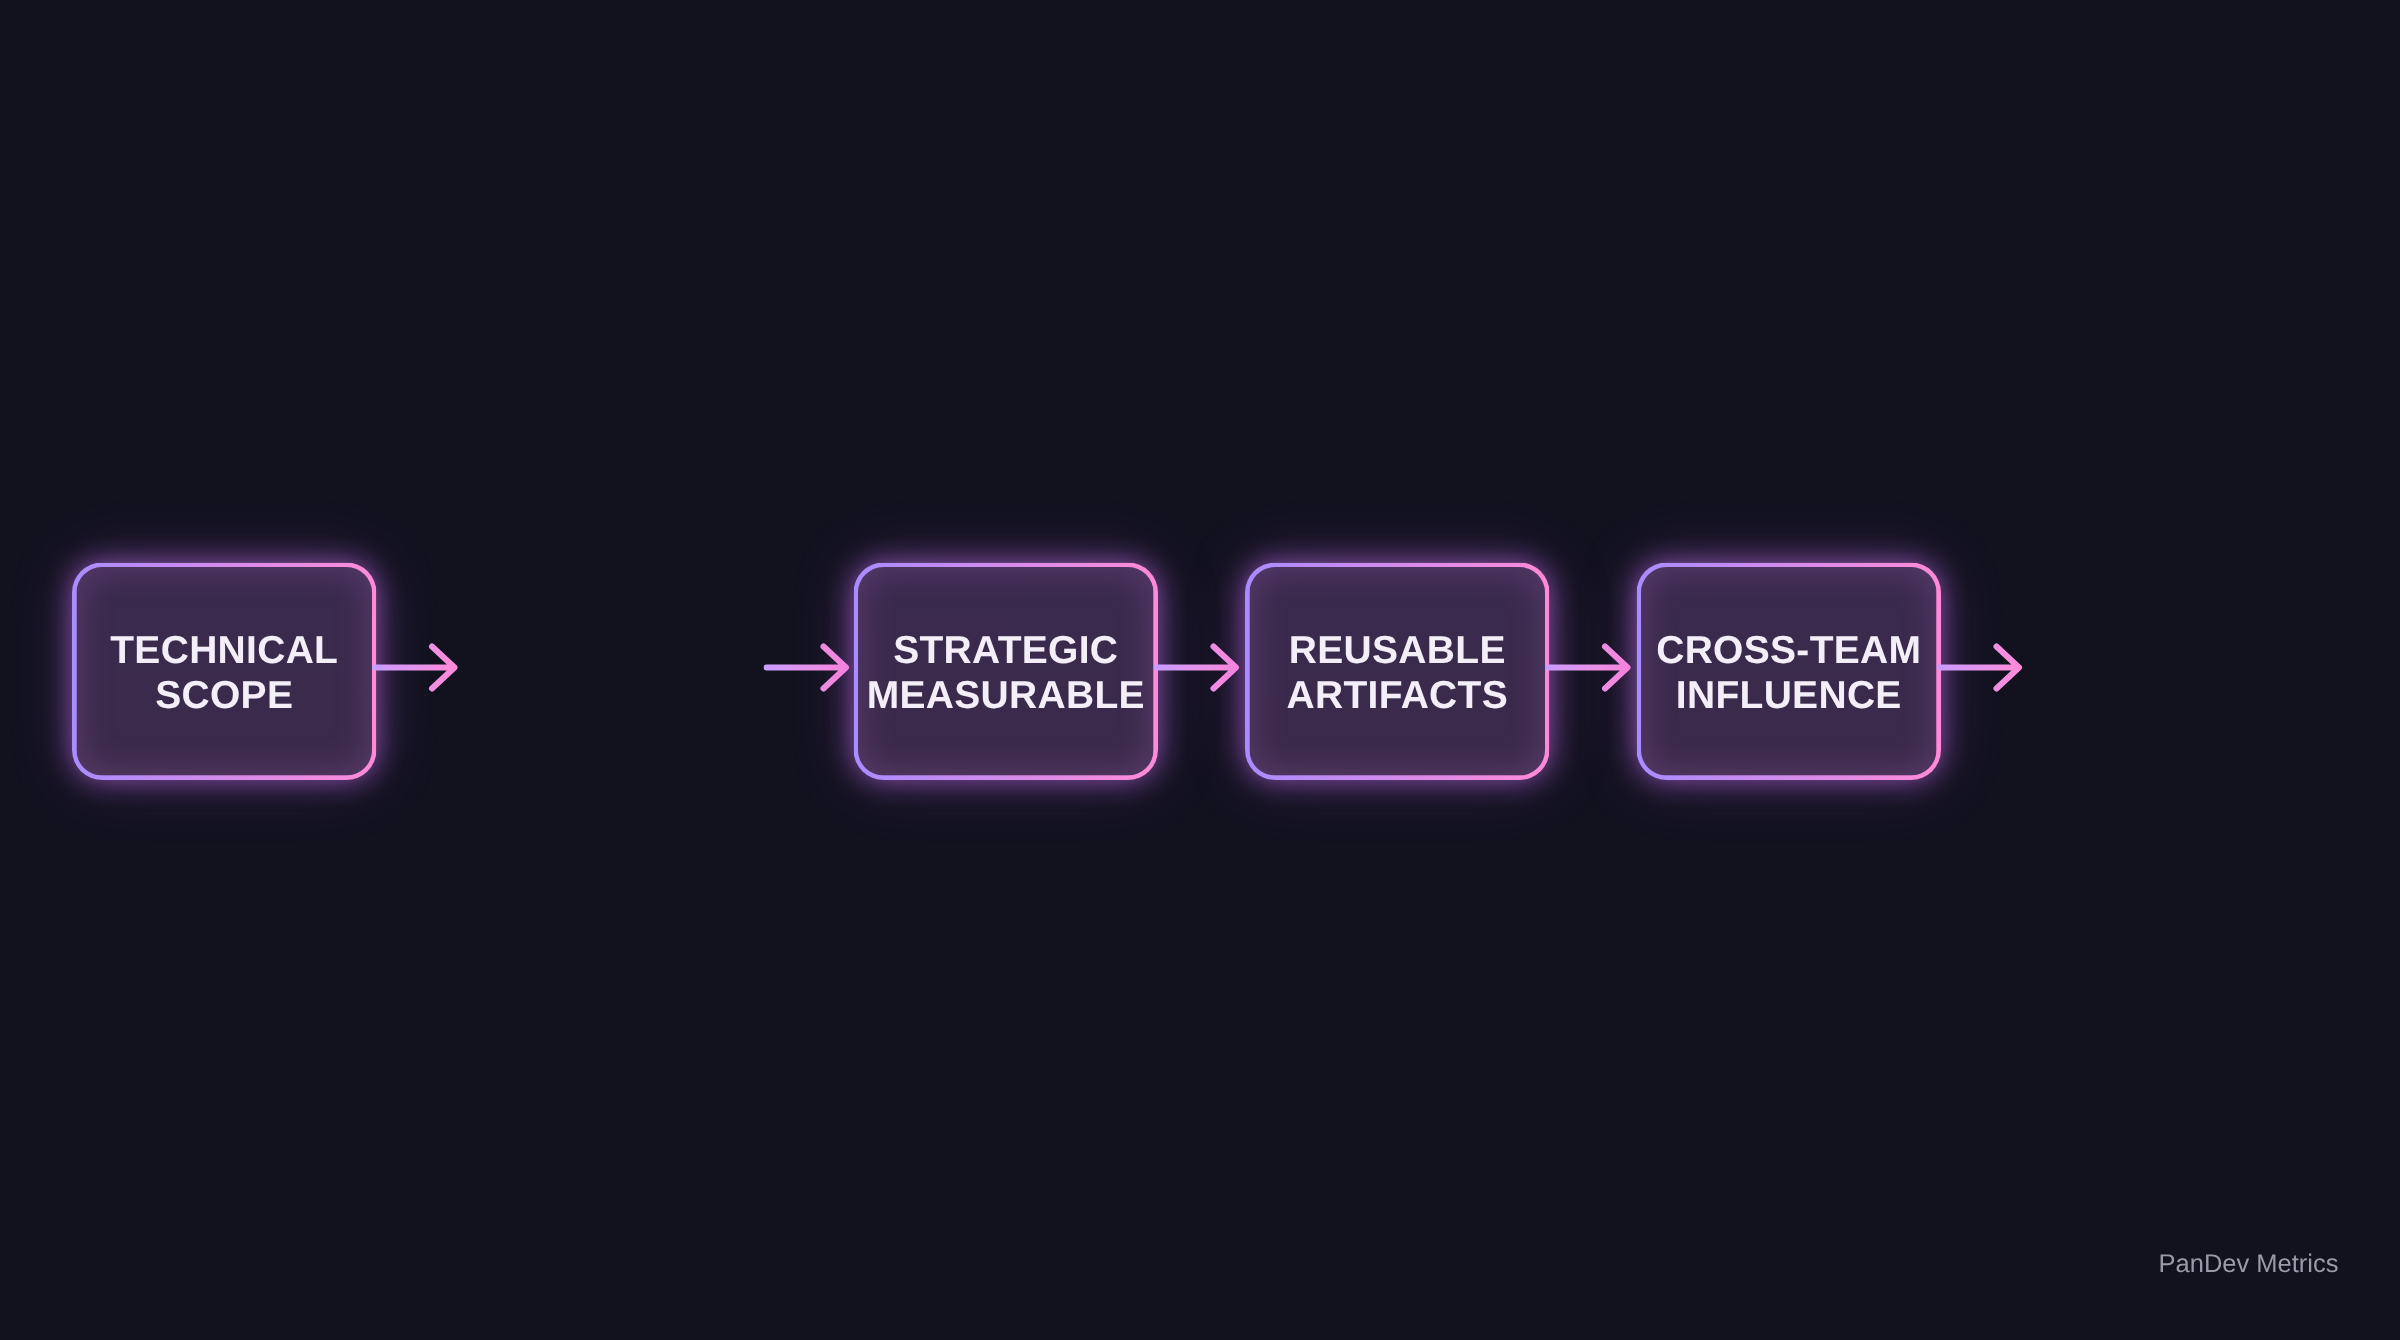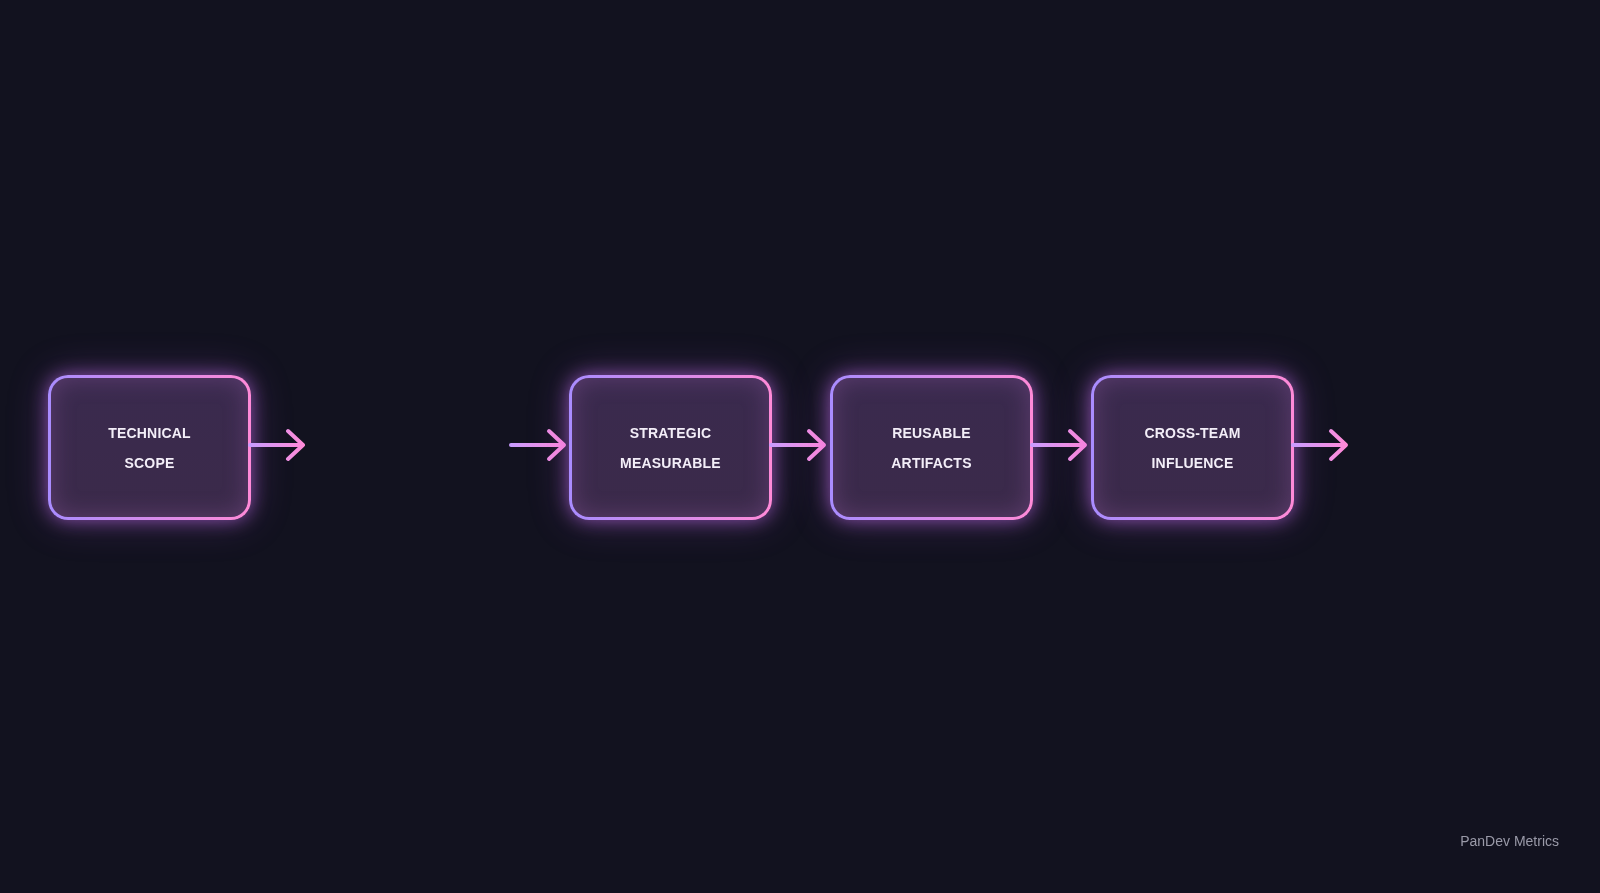--- a/index.html
+++ b/index.html
@@ -5,23 +5,23 @@
   html,body{margin:0;padding:0;}
   body{width:1600px;height:893px;background:#12121f;position:relative;overflow:hidden;font-family:"Liberation Sans","DejaVu Sans",sans-serif;}
   .flow{position:absolute;left:48px;top:375px;width:1506px;height:143px;}
   .step{position:absolute;top:0;width:197px;height:139px;border-radius:20px;
     border:3px solid transparent;
     background:
       linear-gradient(180deg,#3a2a4e,#3b2a4a) padding-box,
       linear-gradient(90deg,#a98cff,#ff8ad8) border-box;
     box-shadow:0 0 18px rgba(210,120,255,0.55), 0 0 40px rgba(190,100,240,0.25), inset 0 0 24px rgba(200,120,220,0.25);
     display:flex;align-items:center;justify-content:center;text-align:center;}
-  .step span{color:#f3eef8;font-weight:bold;font-size:14px;line-height:30px;letter-spacing:0.2px;white-space:pre-line;}
+  .step span{color:#f3eef8;font-weight:bold;font-size:26px;line-height:30px;letter-spacing:0.2px;white-space:pre-line;}
   .arrow{position:absolute;top:52px;width:59px;height:36px;}
-  .watermark{position:absolute;right:41px;top:833px;color:#9a9aa8;font-size:14px;}
+  .watermark{position:absolute;right:41px;top:833px;color:#9a9aa8;font-size:17px;}
 </style>
 </head>
 <body>
 
 <div class="flow">
   <div class="step" style="left:0px">
       <span>TECHNICAL
 SCOPE</span>
     </div>
   <svg class="arrow" style="left:200px" viewBox="0 0 59 36">

